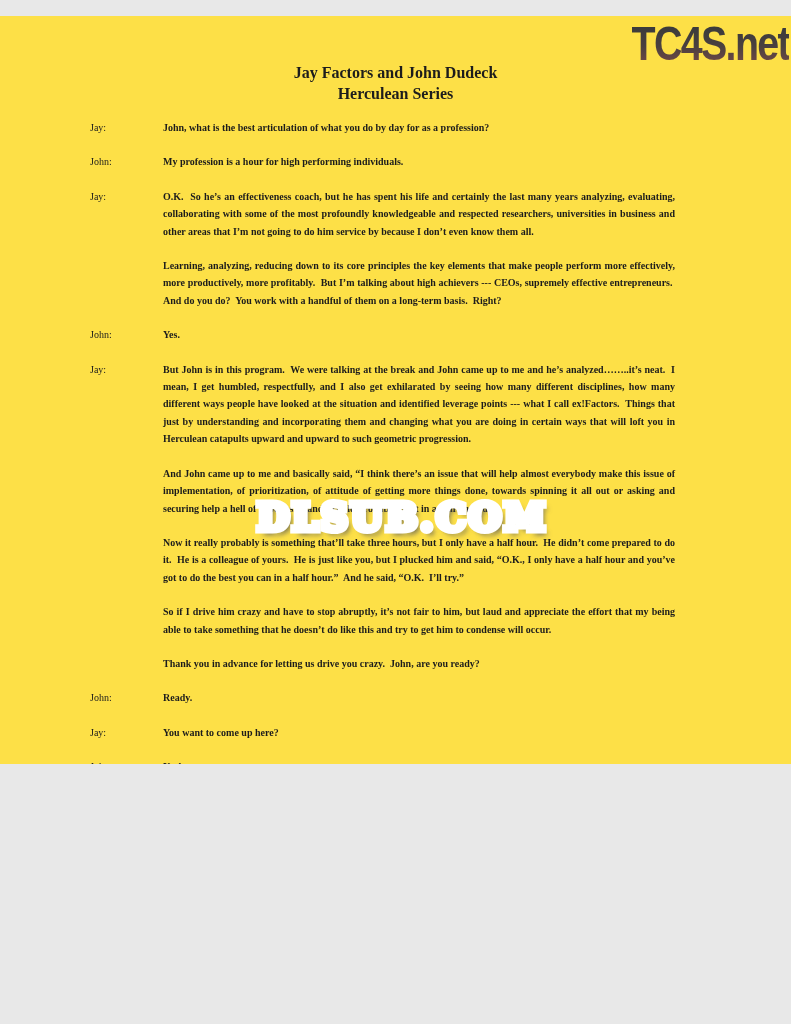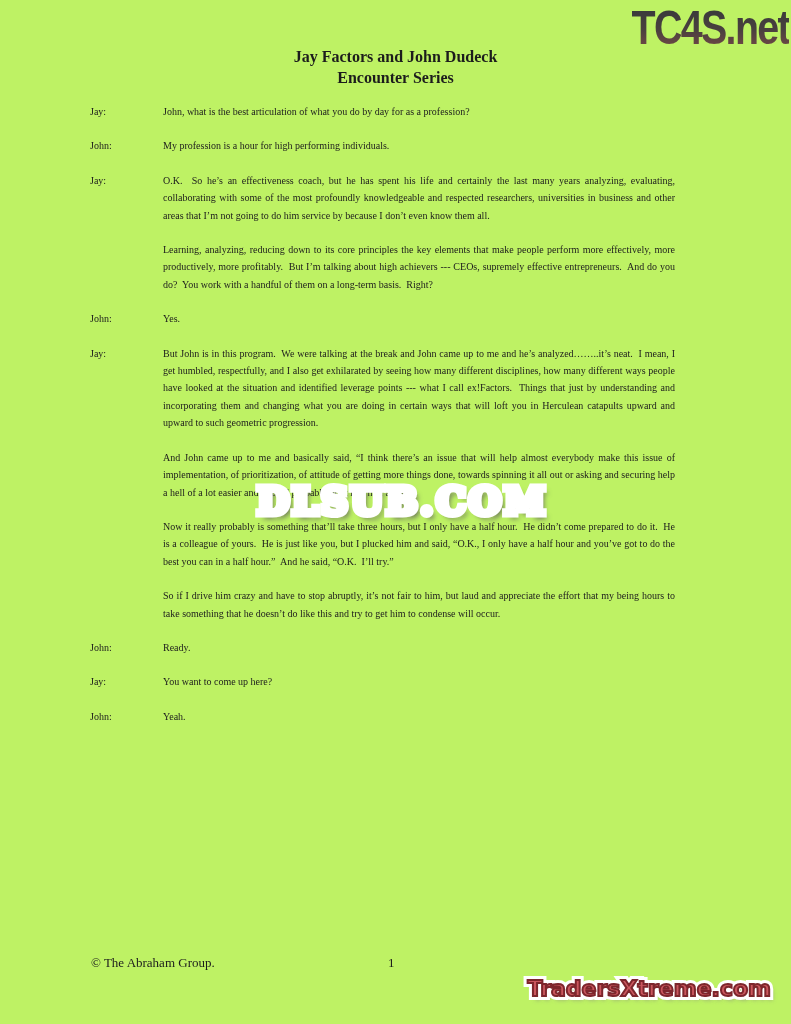--- a/index.html
+++ b/index.html
@@ -1,21 +1,21 @@
 <!DOCTYPE html>
 <html><head>
 <meta charset="utf-8">
 <style>
   html, body { margin: 0; padding: 0; background: #e8e8e8; }
   .page {
     position: relative;
     width: 791px;
-    height: 1024px;
-    background: #bef264;
-    margin: 0 auto;
+    height: 748px;
+    background: #fde047;
+    margin: 16px auto;
     overflow: hidden;
     font-family: "Liberation Serif", serif;
     color: #1c1c1c;
   }
 
   
   .doc-title {
     position: absolute;
     top: 46px;
     left: 0;
@@ -30,21 +30,21 @@
   .dialogue {
     position: absolute;
     top: 103px;
     left: 90px;
     width: 585px;
     font-size: 10px;
     line-height: 17.4px;
   }
   .entry { display: flex; align-items: flex-start; }
   .speaker { width: 73px; flex: 0 0 73px; }
-  .paras { flex: 1 1 auto; }
+  .paras { flex: 1 1 auto; font-weight: bold; }
   .paras p {
     margin: 0 0 17px 0;
     text-align: justify;
   }
 
   
   .footer {
     position: absolute;
     top: 955px;
     left: 0;
@@ -124,21 +124,21 @@
 </style>
 </head>
 <body>
 
 <div class="page">
 
   <div class="wm-tc4s">TC4S.net</div>
 
   <div class="doc-title">
     <div>Jay Factors and John Dudeck</div>
-    <div>Encounter Series</div>
+    <div>Herculean Series</div>
   </div>
 
   <div class="dialogue">
       <div class="entry">
         <div class="speaker">Jay:</div>
         <div class="paras">
           <p>John, what is the best articulation of what you do by day for as a profession?</p>
         </div>
       </div>
       <div class="entry">
@@ -159,21 +159,22 @@
         <div class="paras">
           <p>Yes.</p>
         </div>
       </div>
       <div class="entry">
         <div class="speaker">Jay:</div>
         <div class="paras">
           <p>But John is in this program.&nbsp; We were talking at the break and John came up to me and he’s analyzed……..it’s neat.&nbsp; I mean, I get humbled, respectfully, and I also get exhilarated by seeing how many different disciplines, how many different ways people have looked at the situation and identified leverage points --- what I call ex!Factors.&nbsp; Things that just by understanding and incorporating them and changing what you are doing in certain ways that will loft you in Herculean catapults upward and upward to such geometric progression.</p>
           <p>And John came up to me and basically said, “I think there’s an issue that will help almost everybody make this issue of implementation, of prioritization, of attitude of getting more things done, towards spinning it all out or asking and securing help a hell of a lot easier and I could probably do it in a half an hour.</p>
           <p>Now it really probably is something that’ll take three hours, but I only have a half hour.&nbsp; He didn’t come prepared to do it.&nbsp; He is a colleague of yours.&nbsp; He is just like you, but I plucked him and said, “O.K., I only have a half hour and you’ve got to do the best you can in a half hour.”&nbsp; And he said, “O.K.&nbsp; I’ll try.”</p>
-          <p>So if I drive him crazy and have to stop abruptly, it’s not fair to him, but laud and appreciate the effort that my being hours to take something that he doesn’t do like this and try to get him to condense will occur.</p>
+          <p>So if I drive him crazy and have to stop abruptly, it’s not fair to him, but laud and appreciate the effort that my being able to take something that he doesn’t do like this and try to get him to condense will occur.</p>
+          <p>Thank you in advance for letting us drive you crazy.&nbsp; John, are you ready?</p>
         </div>
       </div>
       <div class="entry">
         <div class="speaker">John:</div>
         <div class="paras">
           <p>Ready.</p>
         </div>
       </div>
       <div class="entry">
         <div class="speaker">Jay:</div>

